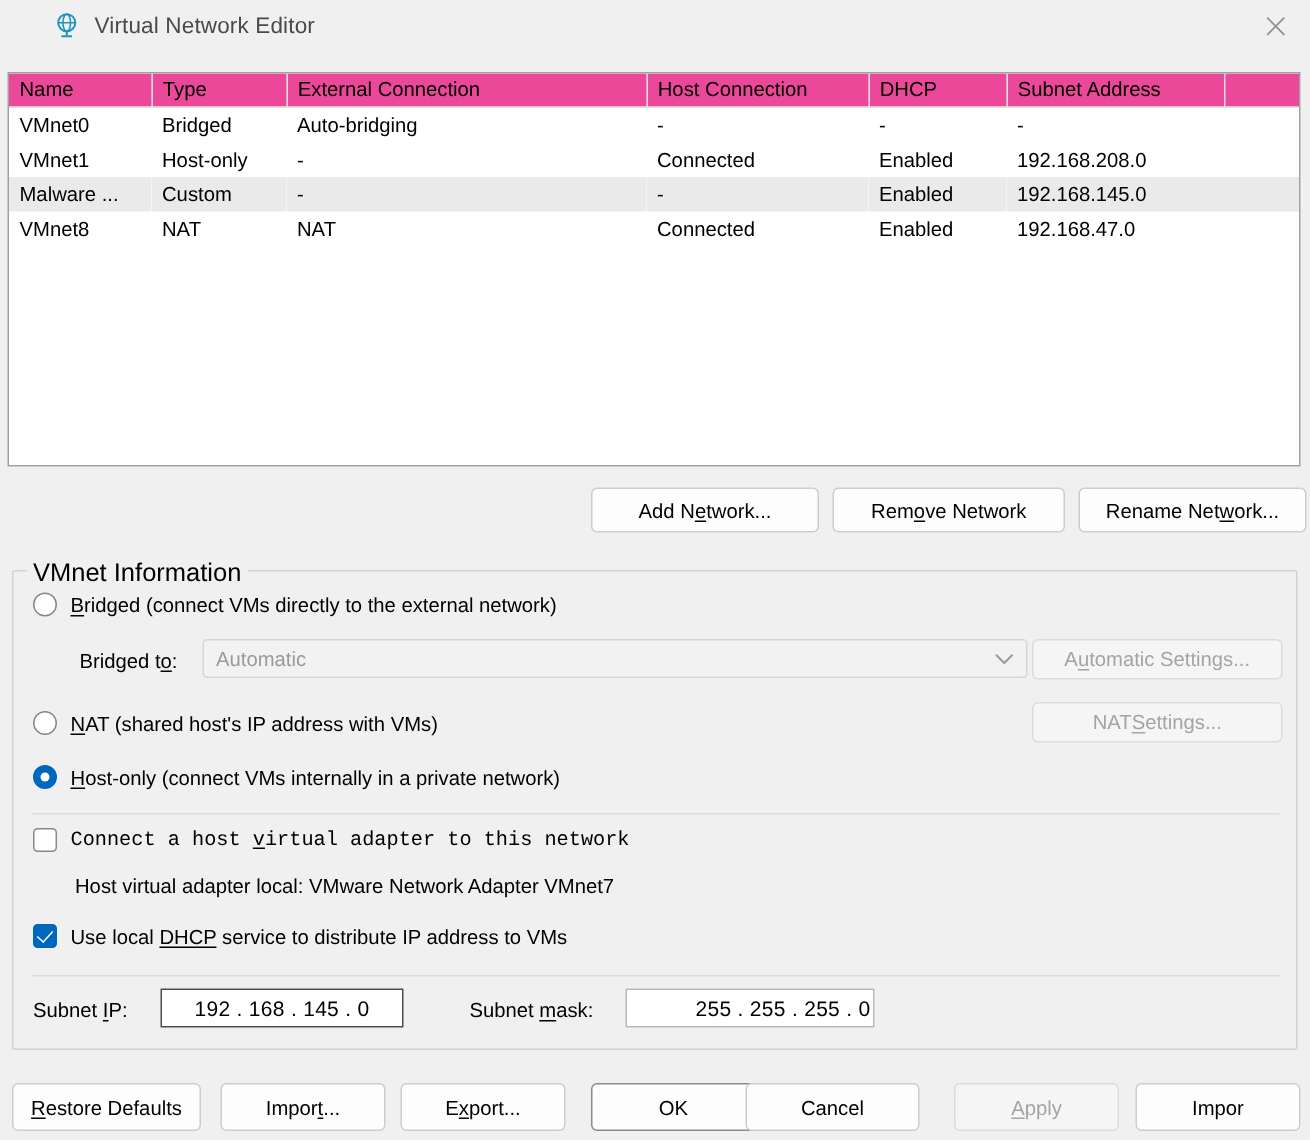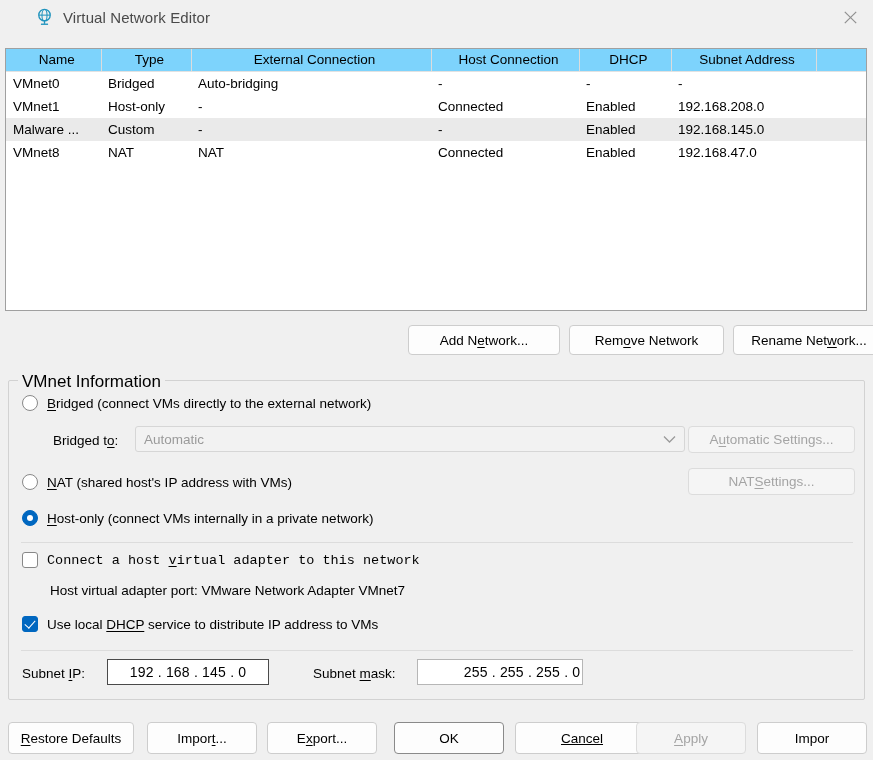--- a/index.html
+++ b/index.html
@@ -65,23 +65,23 @@
     overflow: hidden;
   }
   table.nettable {
     border-collapse: collapse;
     width: 100%;
     table-layout: fixed;
     font-size: 13.5px;
   }
   table.nettable th {
     font-weight: normal;
-    text-align: center;
+    text-align: left;
     padding: 3px 0 4px 7px;
-    background: #7dd3fc;
+    background: #ec4899;
     border-bottom: 1px solid #e2e2e2;
     border-right: 1px solid #dcdcdc;
     height: 22px;
     box-sizing: border-box;
     color: #000;
   }
   table.nettable th:last-child { border-right: none; }
   table.nettable td {
     padding: 2px 0 2px 7px;
     height: 23px;
@@ -106,21 +106,21 @@
     cursor: default;
     padding: 0;
     white-space: nowrap;
   }
   .btn.disabled { color: #a4a4a4; background: #f5f5f5; border-color: #dcdcdc; }
   .btn.default { border: 1px solid #8a8a8a; }
   .u { text-decoration: underline; text-underline-offset: 1.5px; }
 
   .rowbtns {
     position: absolute;
-    left: 18px; top: 325px;
+    left: 4px; top: 325px;
     width: 772px;
     height: 30px;
   }
   .rowbtns .btn { position: absolute; top: 0; height: 30px; }
 
   
   .group {
     position: absolute;
     left: 8px;
     top: 380px;
@@ -372,21 +372,21 @@
     <span><span></span><span class="u">H</span><span>ost-only (connect VMs internally in a private network)</span></span>
   </div>
 
   <div class="hr" style="left:12px; top:161px; width:832px;"></div>
 
   <div class="opt-row" style="left:13px; top:171px;font-family:Liberation Mono, monospace;">
     <span class="cbox" id="cb-hostadapter"></span>
     <span><span>Connect a host </span><span class="u">v</span><span>irtual adapter to this network</span></span>
   </div>
 
-  <div class="lbl" style="left:41px; top:202px;">Host virtual adapter port: VMware Network Adapter VMnet7</div>
+  <div class="lbl" style="left:41px; top:202px;">Host virtual adapter local: VMware Network Adapter VMnet7</div>
 
   <div class="opt-row" style="left:13px; top:235px;">
     <span class="cbox checked" id="cb-dhcp"></span>
     <span><span>Use local </span><span class="u">DHCP</span><span> service to distribute IP address to VMs</span></span>
   </div>
 
   <div class="hr" style="left:12px; top:269px; width:832px;"></div>
 
   <div class="lbl" style="left:13px; top:285px;">
     <span>Subnet </span><span class="u">I</span><span>P:</span>
@@ -417,21 +417,21 @@
   <button class="btn" style="left:267px; width:110px;">
     <span>E</span>
       <span class="u">x</span>
       <span>port...</span>
   </button>
   <button class="btn default" style="left:394px; width:110px;">
     <span>OK</span>
       <span class="u"></span>
       <span></span>
   </button>
-  <button class="btn" style="left:515px; width:134px;text-decoration:underline;">
+  <button class="btn" style="left:497px; width:116px;">
     <span>Cancel</span>
       <span class="u"></span>
       <span></span>
   </button>
   <button class="btn disabled" style="left:636px; width:110px;">
     <span></span>
       <span class="u">A</span>
       <span>pply</span>
   </button>
   <button class="btn" style="left:757px; width:110px;">

